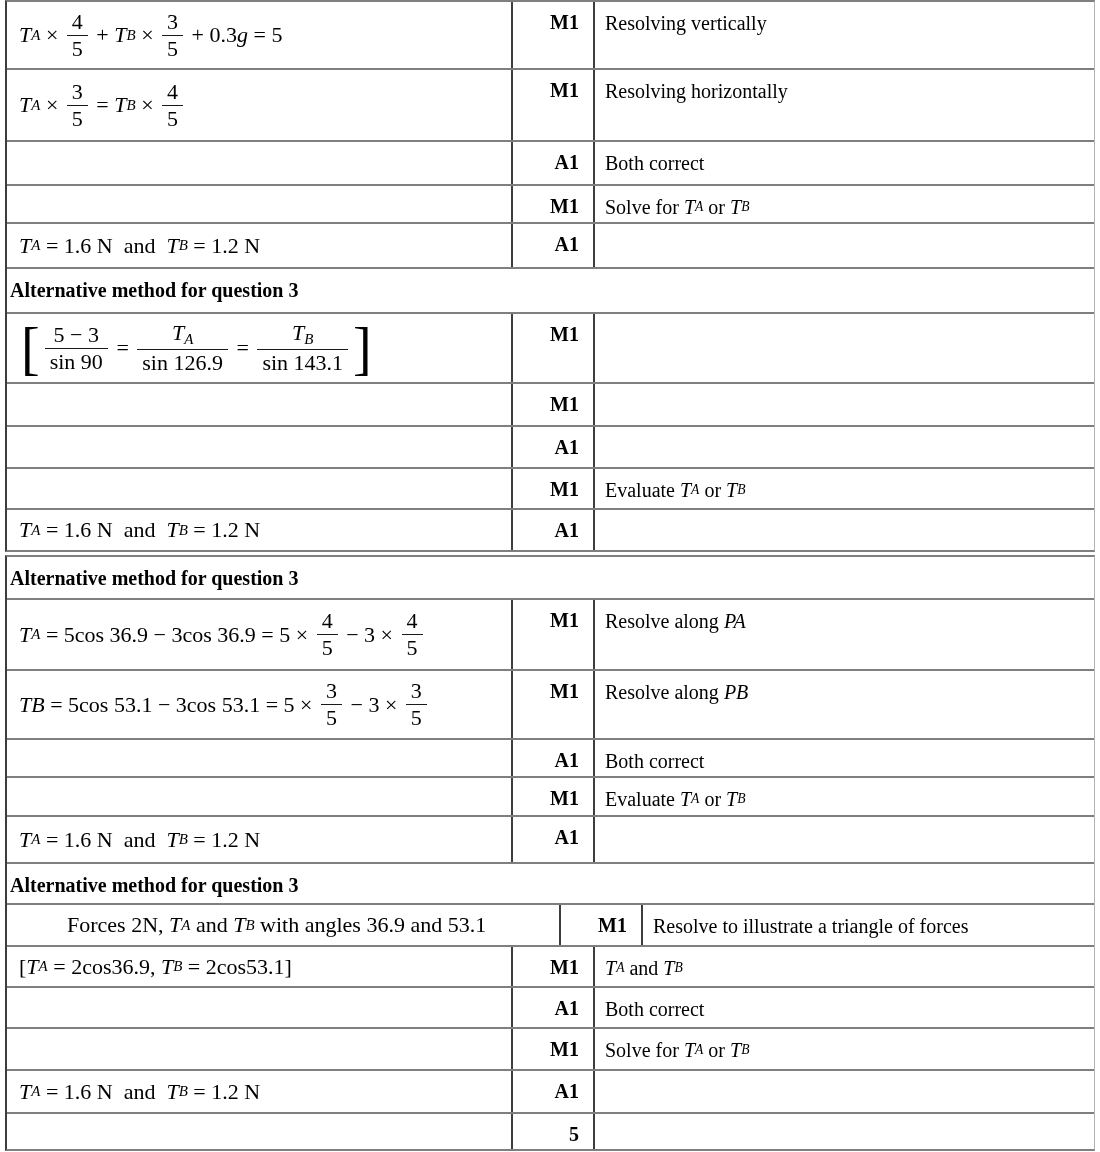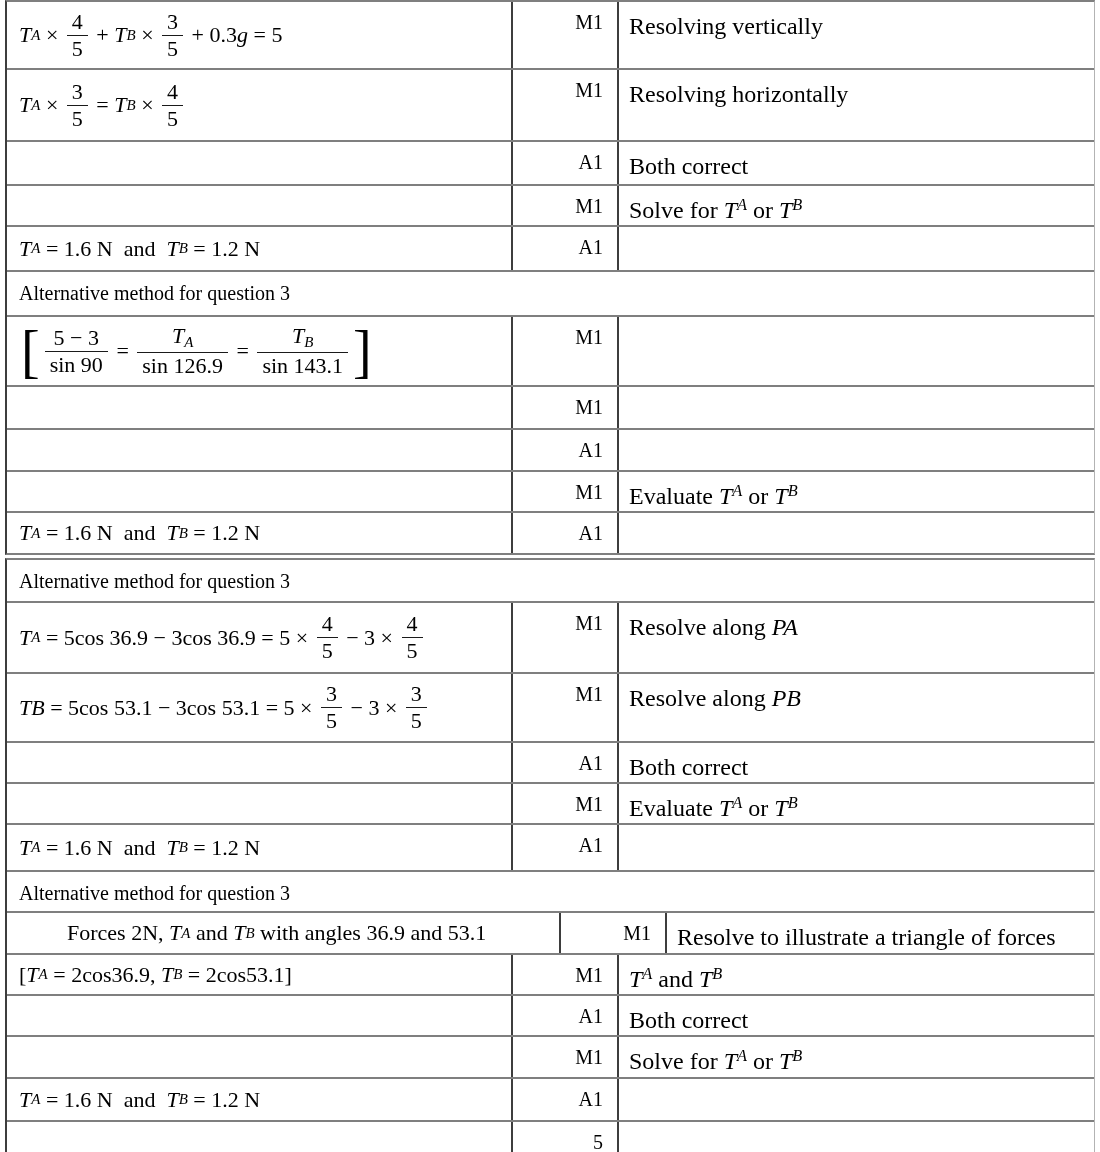--- a/index.html
+++ b/index.html
@@ -15,35 +15,35 @@
     border-bottom:2px solid #7f7f7f;
     border-left:2px solid #3d3d3d;
     border-right:1px solid #b3b3b3;
     background:#fff;
   }
   #tableB{margin-top:3px;}
   .mrow{display:flex;box-sizing:border-box;border-top:2px solid #7f7f7f;}
   .mstable > :first-child{border-top:none;}
   .hrow{
     box-sizing:border-box;border-top:2px solid #7f7f7f;
-    font-weight:normal;font-size:20px;padding:10px 0 0 12px;
+    font-weight:bold;font-size:20px;padding:10px 0 0 3px;
   }
   .c-left{
     width:504px;box-sizing:border-box;display:flex;align-items:center;
     padding:2px 6px 2px 12px;font-size:22px;
   }
   .c-mark{
-    width:108px;box-sizing:border-box;
+    width:84px;box-sizing:border-box;
     border-left:2px solid #3d3d3d;border-right:2px solid #3d3d3d;
     display:flex;align-items:flex-start;justify-content:flex-end;
-    padding:9px 14px 0 0;font-weight:normal;font-size:20px;
+    padding:9px 14px 0 0;font-weight:bold;font-size:20px;
   }
   .c-desc{
-    flex:1;box-sizing:border-box;display:flex;align-items:flex-start;
-    padding:9px 6px 0 10px;font-size:24px;line-height:1.25;
+    flex:1;box-sizing:border-box;display:flex;align-items:center;
+    padding:9px 6px 0 10px;font-size:20px;line-height:1.25;
     flex-wrap:wrap;align-content:flex-start;
   }
   .tk{white-space:pre;}
   .it{font-style:italic;}
   .sub{font-size:0.68em;font-style:italic;vertical-align:-0.3em;white-space:pre;}
   .frac{
     display:inline-flex;flex-direction:column;align-items:stretch;
     text-align:center;vertical-align:middle;margin:0 3px;line-height:1.08;
   }
   .frac .fnum{display:block;padding:0 5px 1px;}

